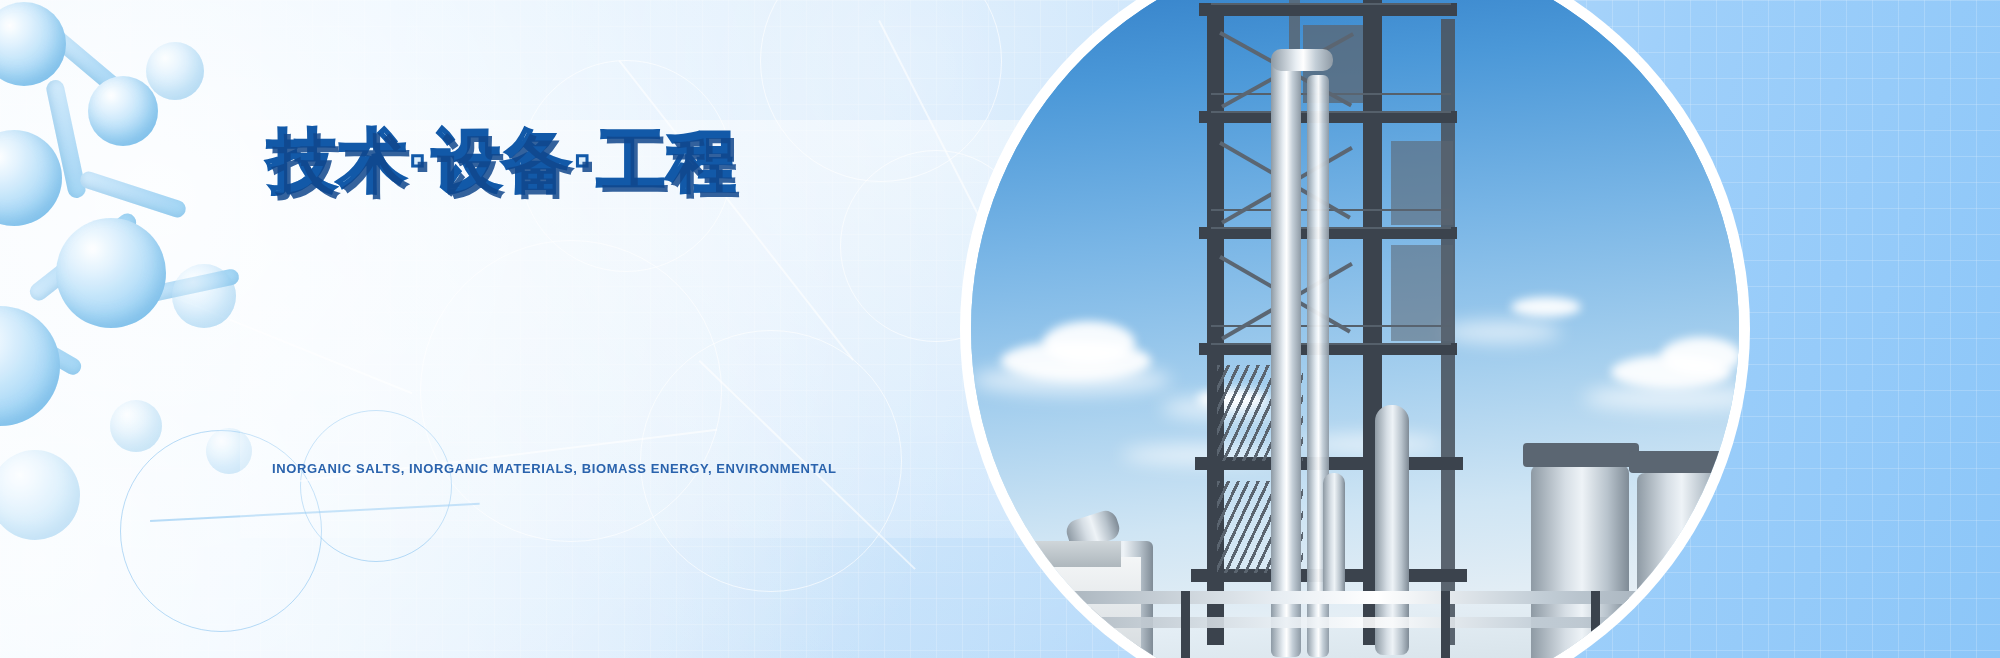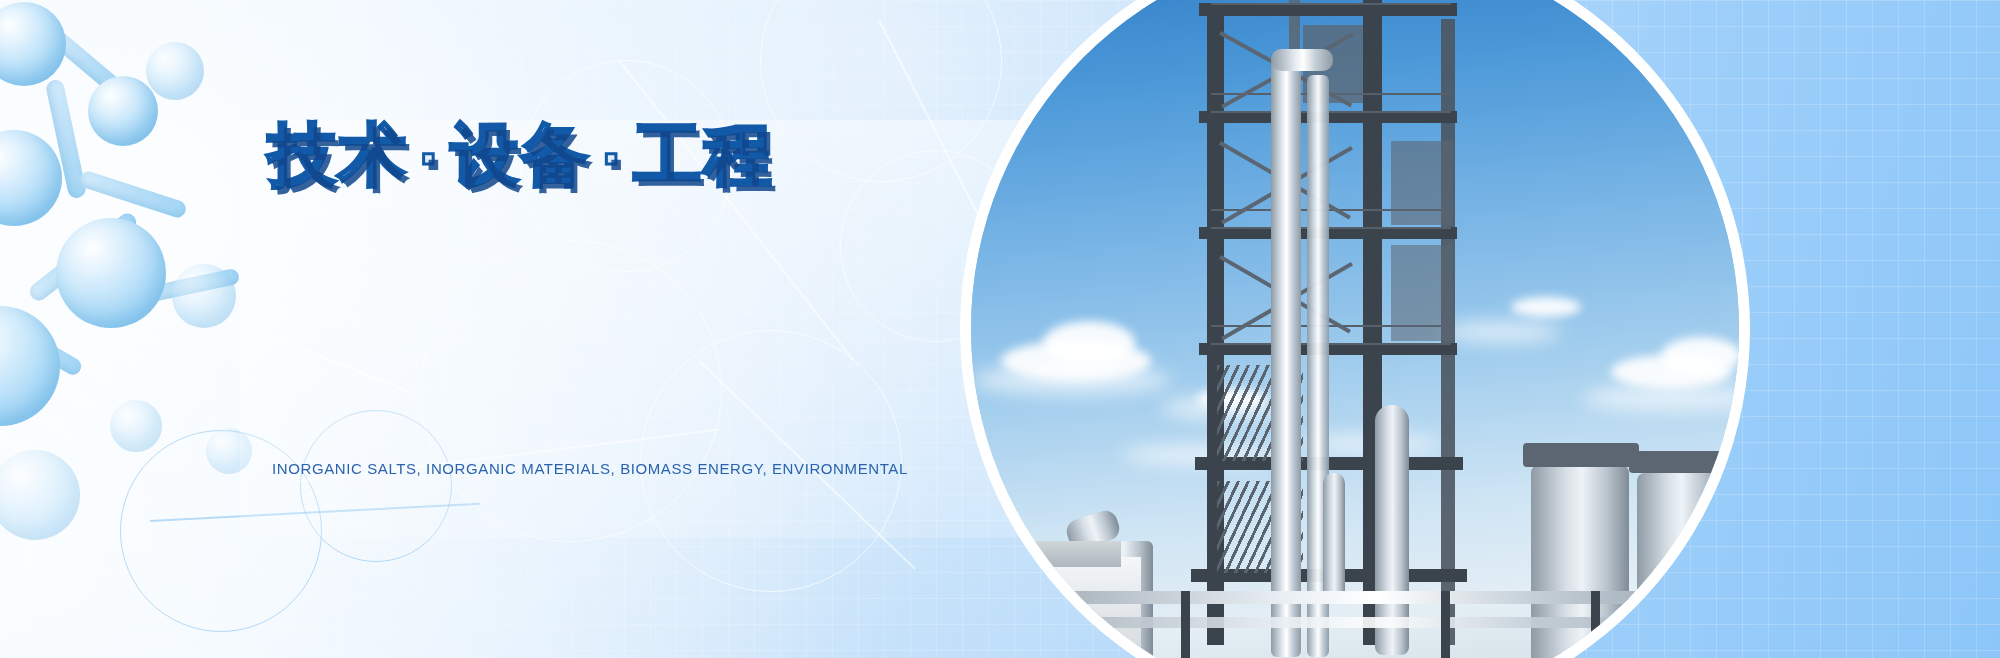--- a/index.html
+++ b/index.html
@@ -40,21 +40,21 @@
   .thin.blue{background:rgba(130,193,240,.55);}
   
   .panel{
     position:absolute;left:240px;top:120px;width:790px;height:418px;
     background:linear-gradient(180deg, rgba(255,255,255,.42) 0%, rgba(255,255,255,.30) 55%, rgba(255,255,255,.20) 100%);
     pointer-events:none;
   }
   
   .headline{position:absolute;left:268px;top:126px;width:760px;}
   .h-line{
-    font-family:Liberation Mono, monospace;
+    font-family:Liberation Sans, sans-serif;
     font-weight:bold;
     letter-spacing:2px;
     line-height:1;
     color:transparent;
     background:linear-gradient(180deg,#ffffff 0%,#f3fbff 30%,#cfe7fa 62%,#7fbdec 88%,#4e9ede 100%);
     -webkit-background-clip:text;background-clip:text;
     -webkit-text-stroke:3px #1259a8;
     paint-order:stroke fill;
     text-shadow:5px 6px 0 rgba(17,70,140,.85);
     white-space:nowrap;
@@ -63,22 +63,23 @@
   .h2{font-size:82px;margin-top:14px;}
   
   .sub-cn{
     position:absolute;left:272px;top:404px;
     font-family:"DejaVu Sans", sans-serif;
     font-size:26px;color:#2f72bb;letter-spacing:2px;white-space:nowrap;
   }
   .sub-en{
     position:absolute;left:272px;top:452px;width:660px;
     font-family:"Liberation Sans", sans-serif;
-    font-size:15px;color:#2a63ad;letter-spacing:.6px;line-height:33px;
+    font-size:13px;color:#2a63ad;letter-spacing:.6px;line-height:33px;
     text-transform:uppercase;
+    font-weight:bold;
   }
   
   .photo-wrap{
     position:absolute;left:960px;top:-66px;width:790px;height:790px;
     border-radius:50%;
     background:#ffffff;
     box-shadow:0 0 0 0 rgba(0,0,0,0);
   }
   .photo{
     position:absolute;inset:11px;border-radius:50%;overflow:hidden;

